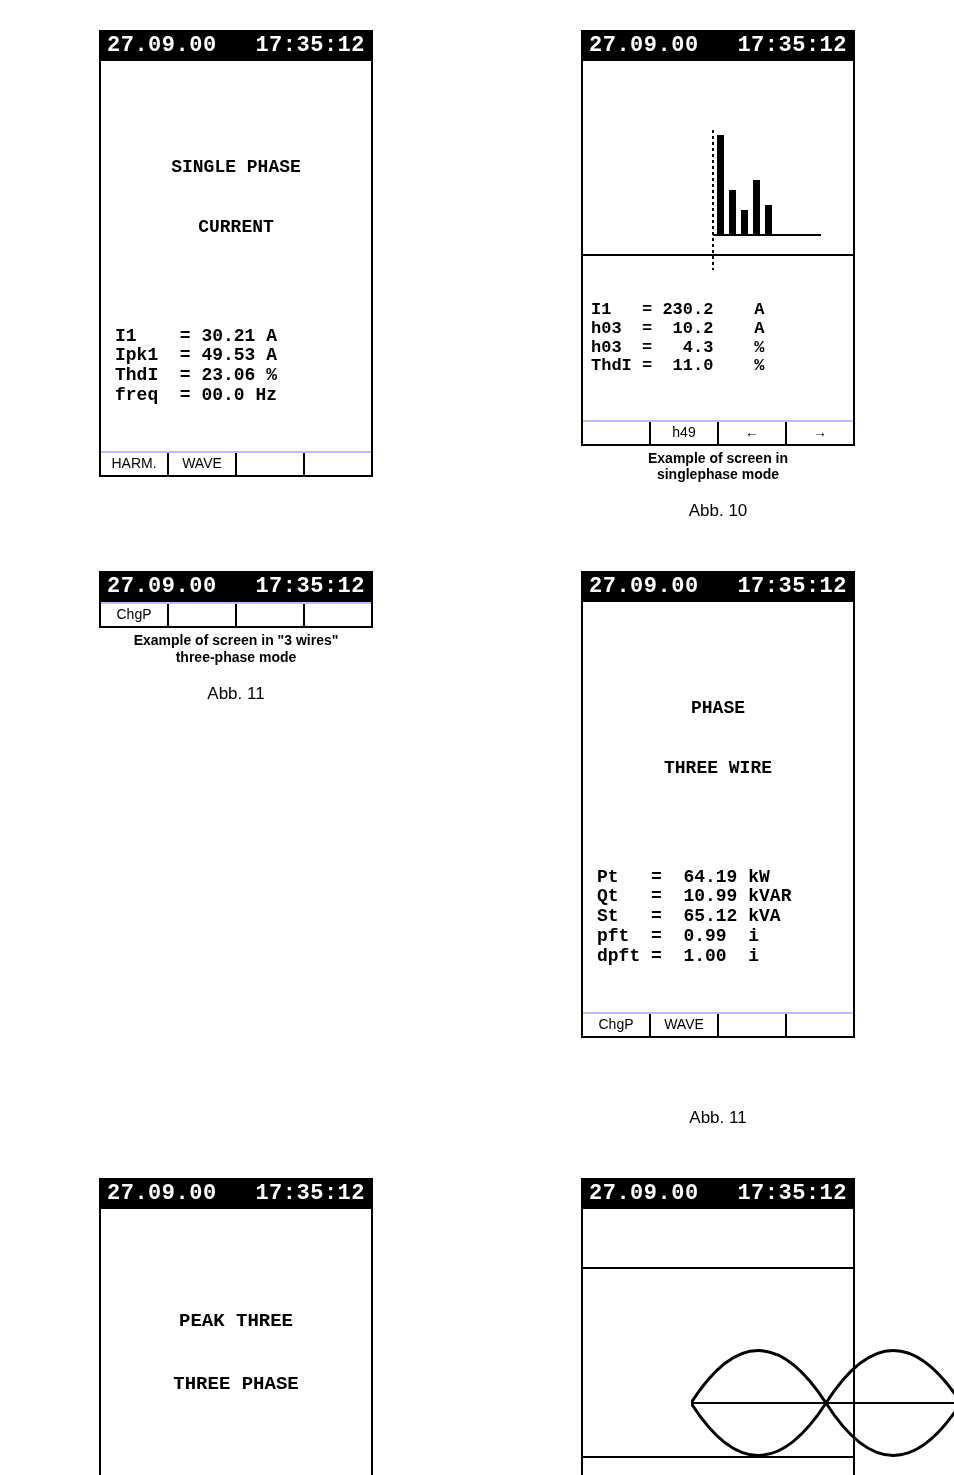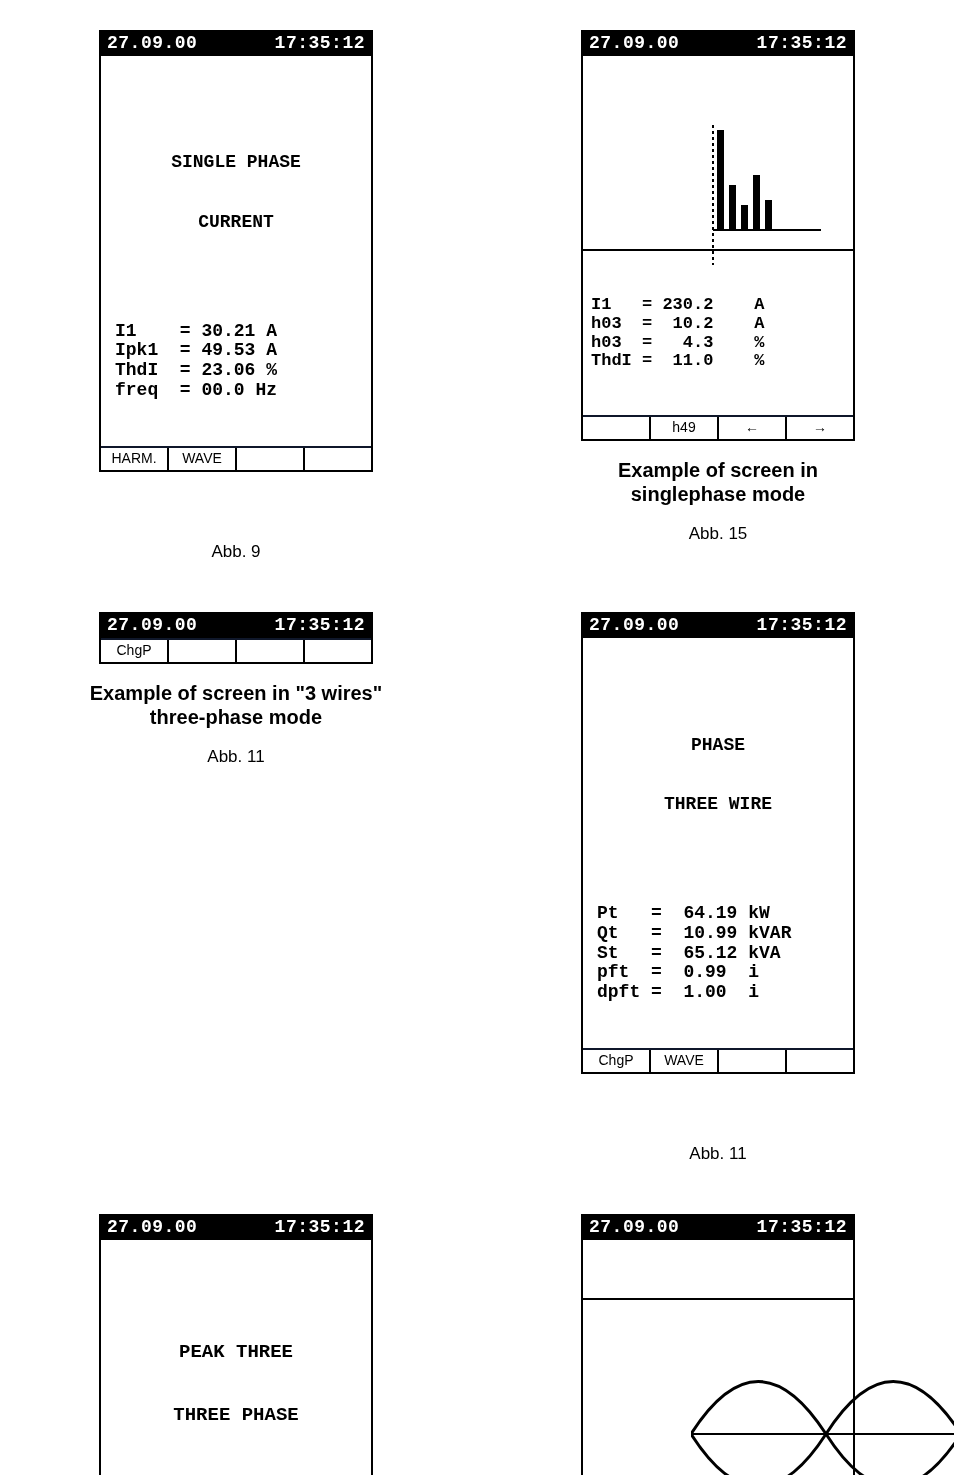--- a/index.html
+++ b/index.html
@@ -22,21 +22,21 @@
     margin: 0 auto;
     border: 2px solid #000;
     background: #fff;
     text-align: left;
   }
   .lcd-titlebar {
     background: #000;
     color: #fff;
     font-family: "Courier New", monospace;
     font-weight: bold;
-    font-size: 18px;
+    font-size: 22px;
     padding: 1px 6px 3px 6px;
     display: flex;
     justify-content: space-between;
     letter-spacing: 0.5px;
     white-space: pre;
   }
   .lcd-body {
     min-height: 200px;
     padding: 8px 10px 6px 10px;
     font-family: "Courier New", monospace;
@@ -57,38 +57,38 @@
   .data-below {
     padding: 6px 0 4px 8px;
     font-family: "Courier New", monospace;
     font-weight: bold;
     font-size: 17px;
     line-height: 1.1;
     white-space: pre;
   }
   .softkeys {
     display: flex;
-    border-top: 2px solid #0f172a;
+    border-top: 2px solid #c4b5fd;
   }
   .softkeys .sk {
     flex: 1;
     border-right: 2px solid #000;
     text-align: center;
     font-family: Arial, sans-serif;
     font-size: 14px;
     padding: 2px 0;
     min-height: 18px;
   }
   .softkeys .sk:last-child { border-right: none; }
   .caption-lead {
     font-family: Arial, sans-serif;
-    font-size: 20px;
-    font-weight: bold;
-    text-align: center;
-    margin-top: 17px;
+    font-size: 14px;
+    font-weight: bold;
+    text-align: center;
+    margin-top: 4px;
     line-height: 1.2;
   }
   .fig-label {
     font-family: Arial, sans-serif;
     font-size: 17px;
     text-align: center;
     margin-top: 18px;
   }
   .heading-center {
     text-align: center;
@@ -120,21 +120,20 @@
 ThdI  = 23.06 %
 freq  = 00.0 Hz</div>
       </div>
       <div class="softkeys">
         <div class="sk">HARM.</div>
         <div class="sk">WAVE</div>
         <div class="sk"></div>
         <div class="sk"></div>
       </div>
     </div>
-    <div class="fig-label" style="margin-top:70px">Abb. 9</div>
   </div>
 
   <div class="cell">
     <div class="lcd">
       <div class="lcd-titlebar">
         <span>27.09.00</span>
         <span>17:35:12</span>
       </div>
       <div class="lcd-body no-pad" style="min-height:0">
         <div class="wave-area">
@@ -157,21 +156,21 @@
         <div class="sk"></div>
         <div class="sk">h49</div>
         <div class="sk">←</div>
         <div class="sk">→</div>
       </div>
     </div>
     <div class="caption-lead">
       <span>Example of screen in</span><br>
       <span>singlephase mode</span>
     </div>
-    <div class="fig-label">Abb. 15</div>
+    <div class="fig-label">Abb. 10</div>
   </div>
 
   <div class="cell">
     <div class="lcd">
       <div class="lcd-titlebar">
         <span>27.09.00</span>
         <span>17:35:12</span>
       </div>
       <div class="softkeys">
         <div class="sk">ChgP</div>

